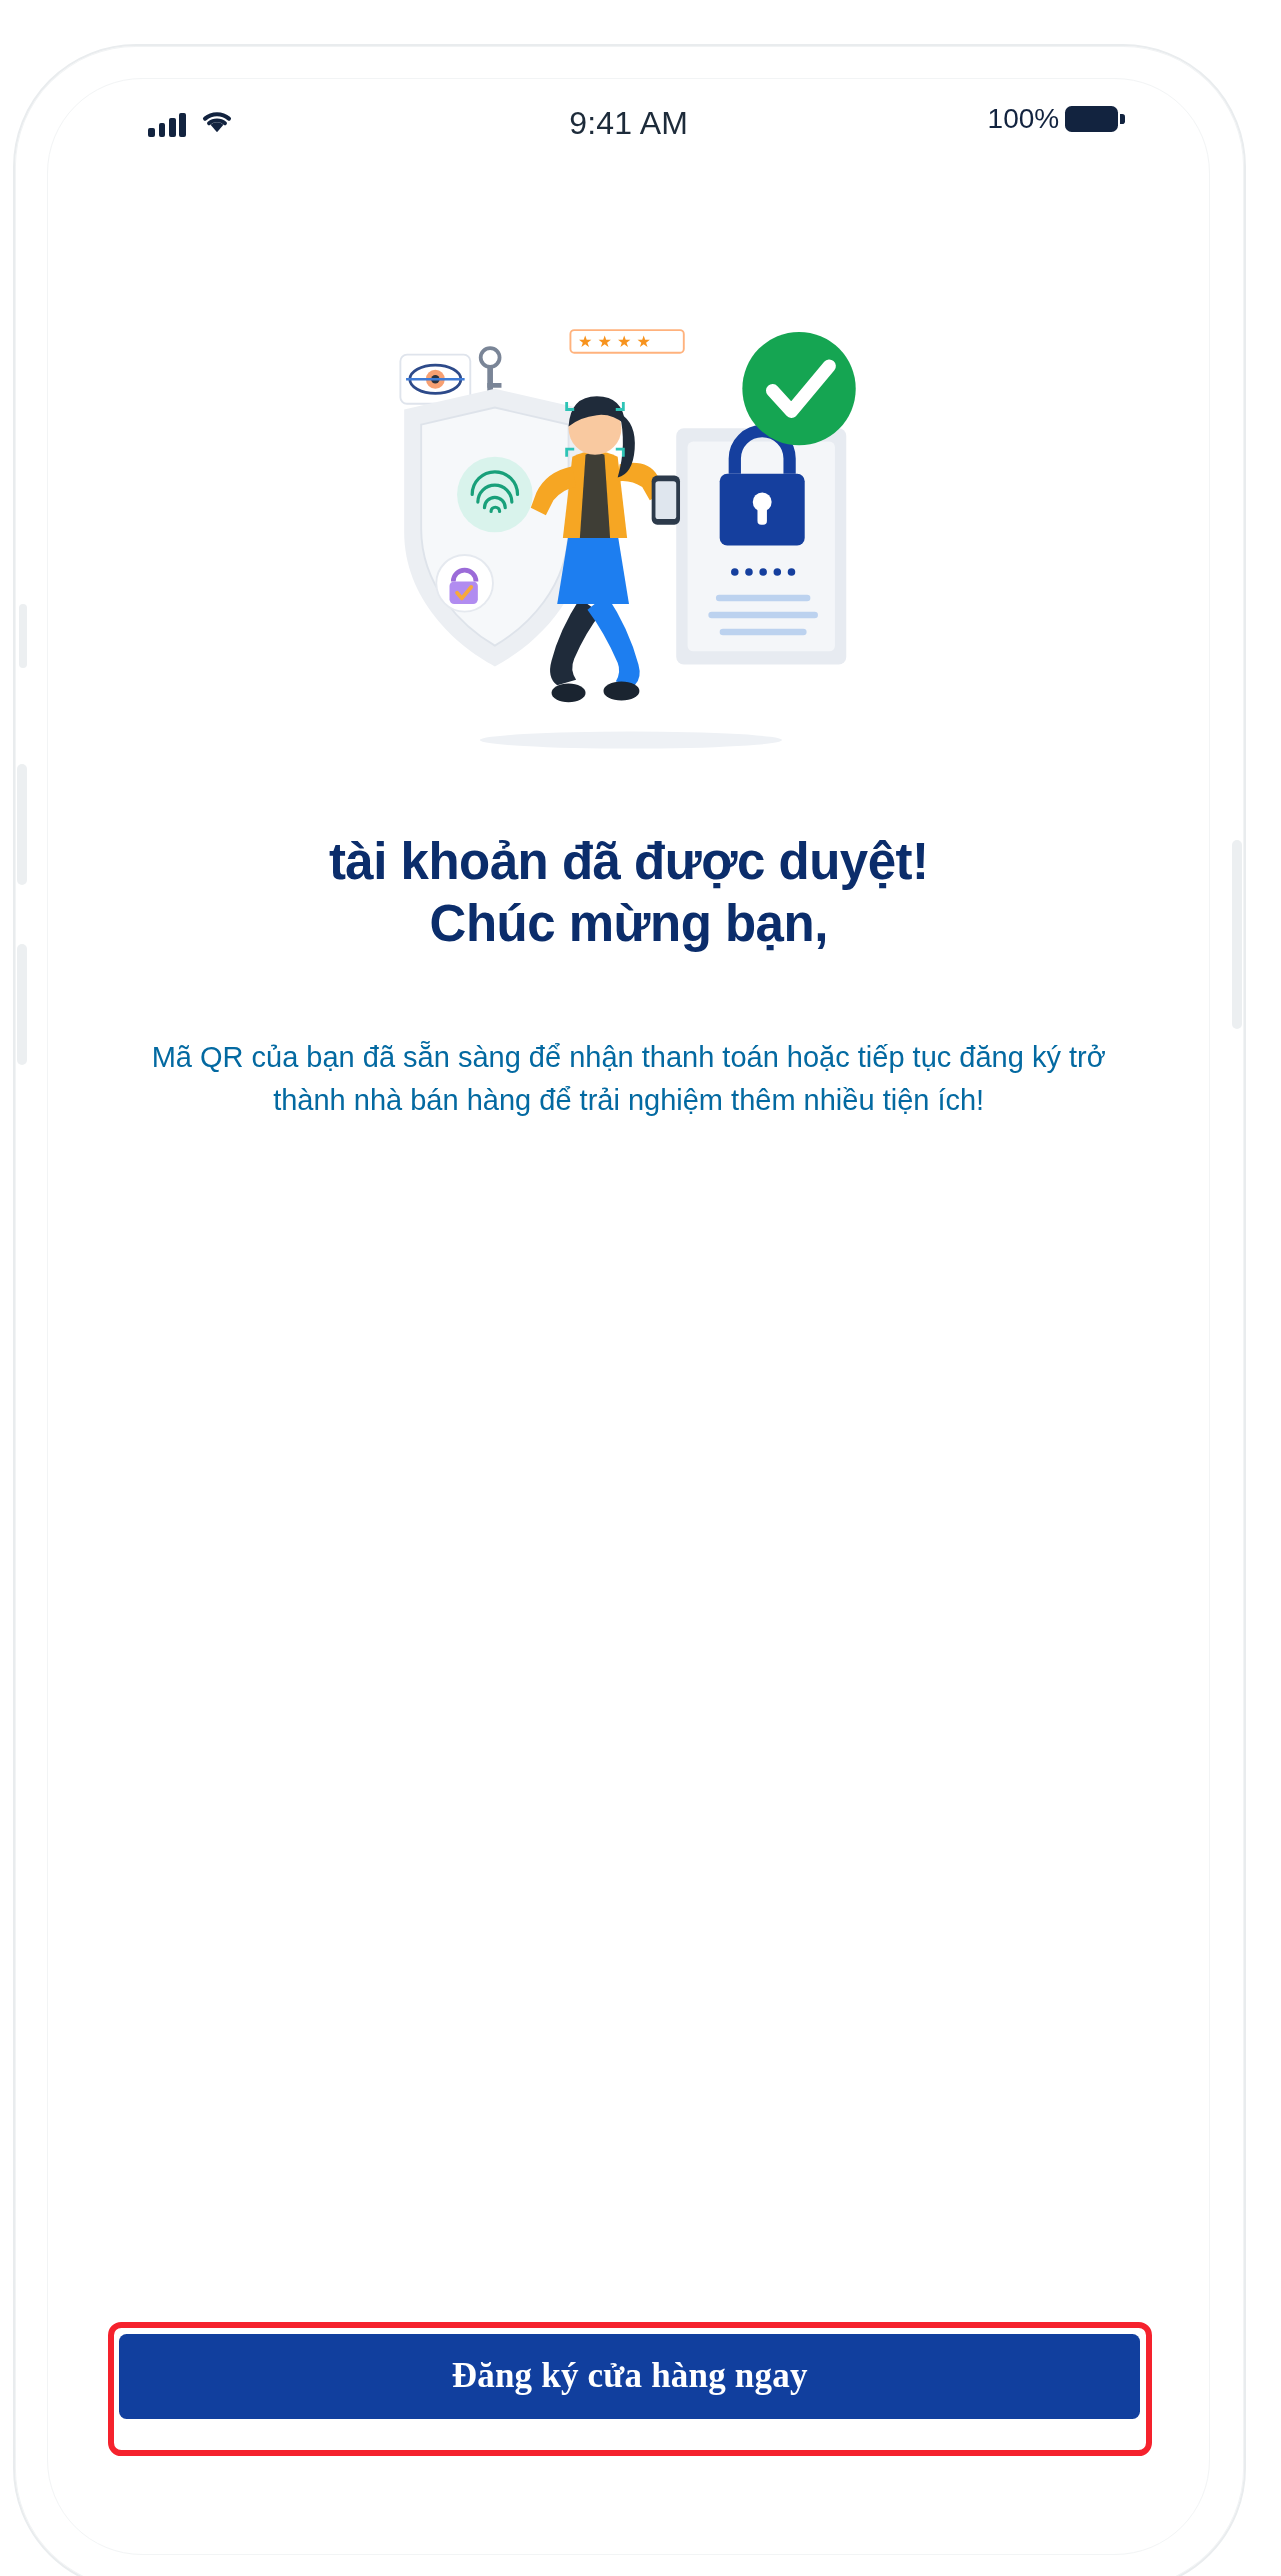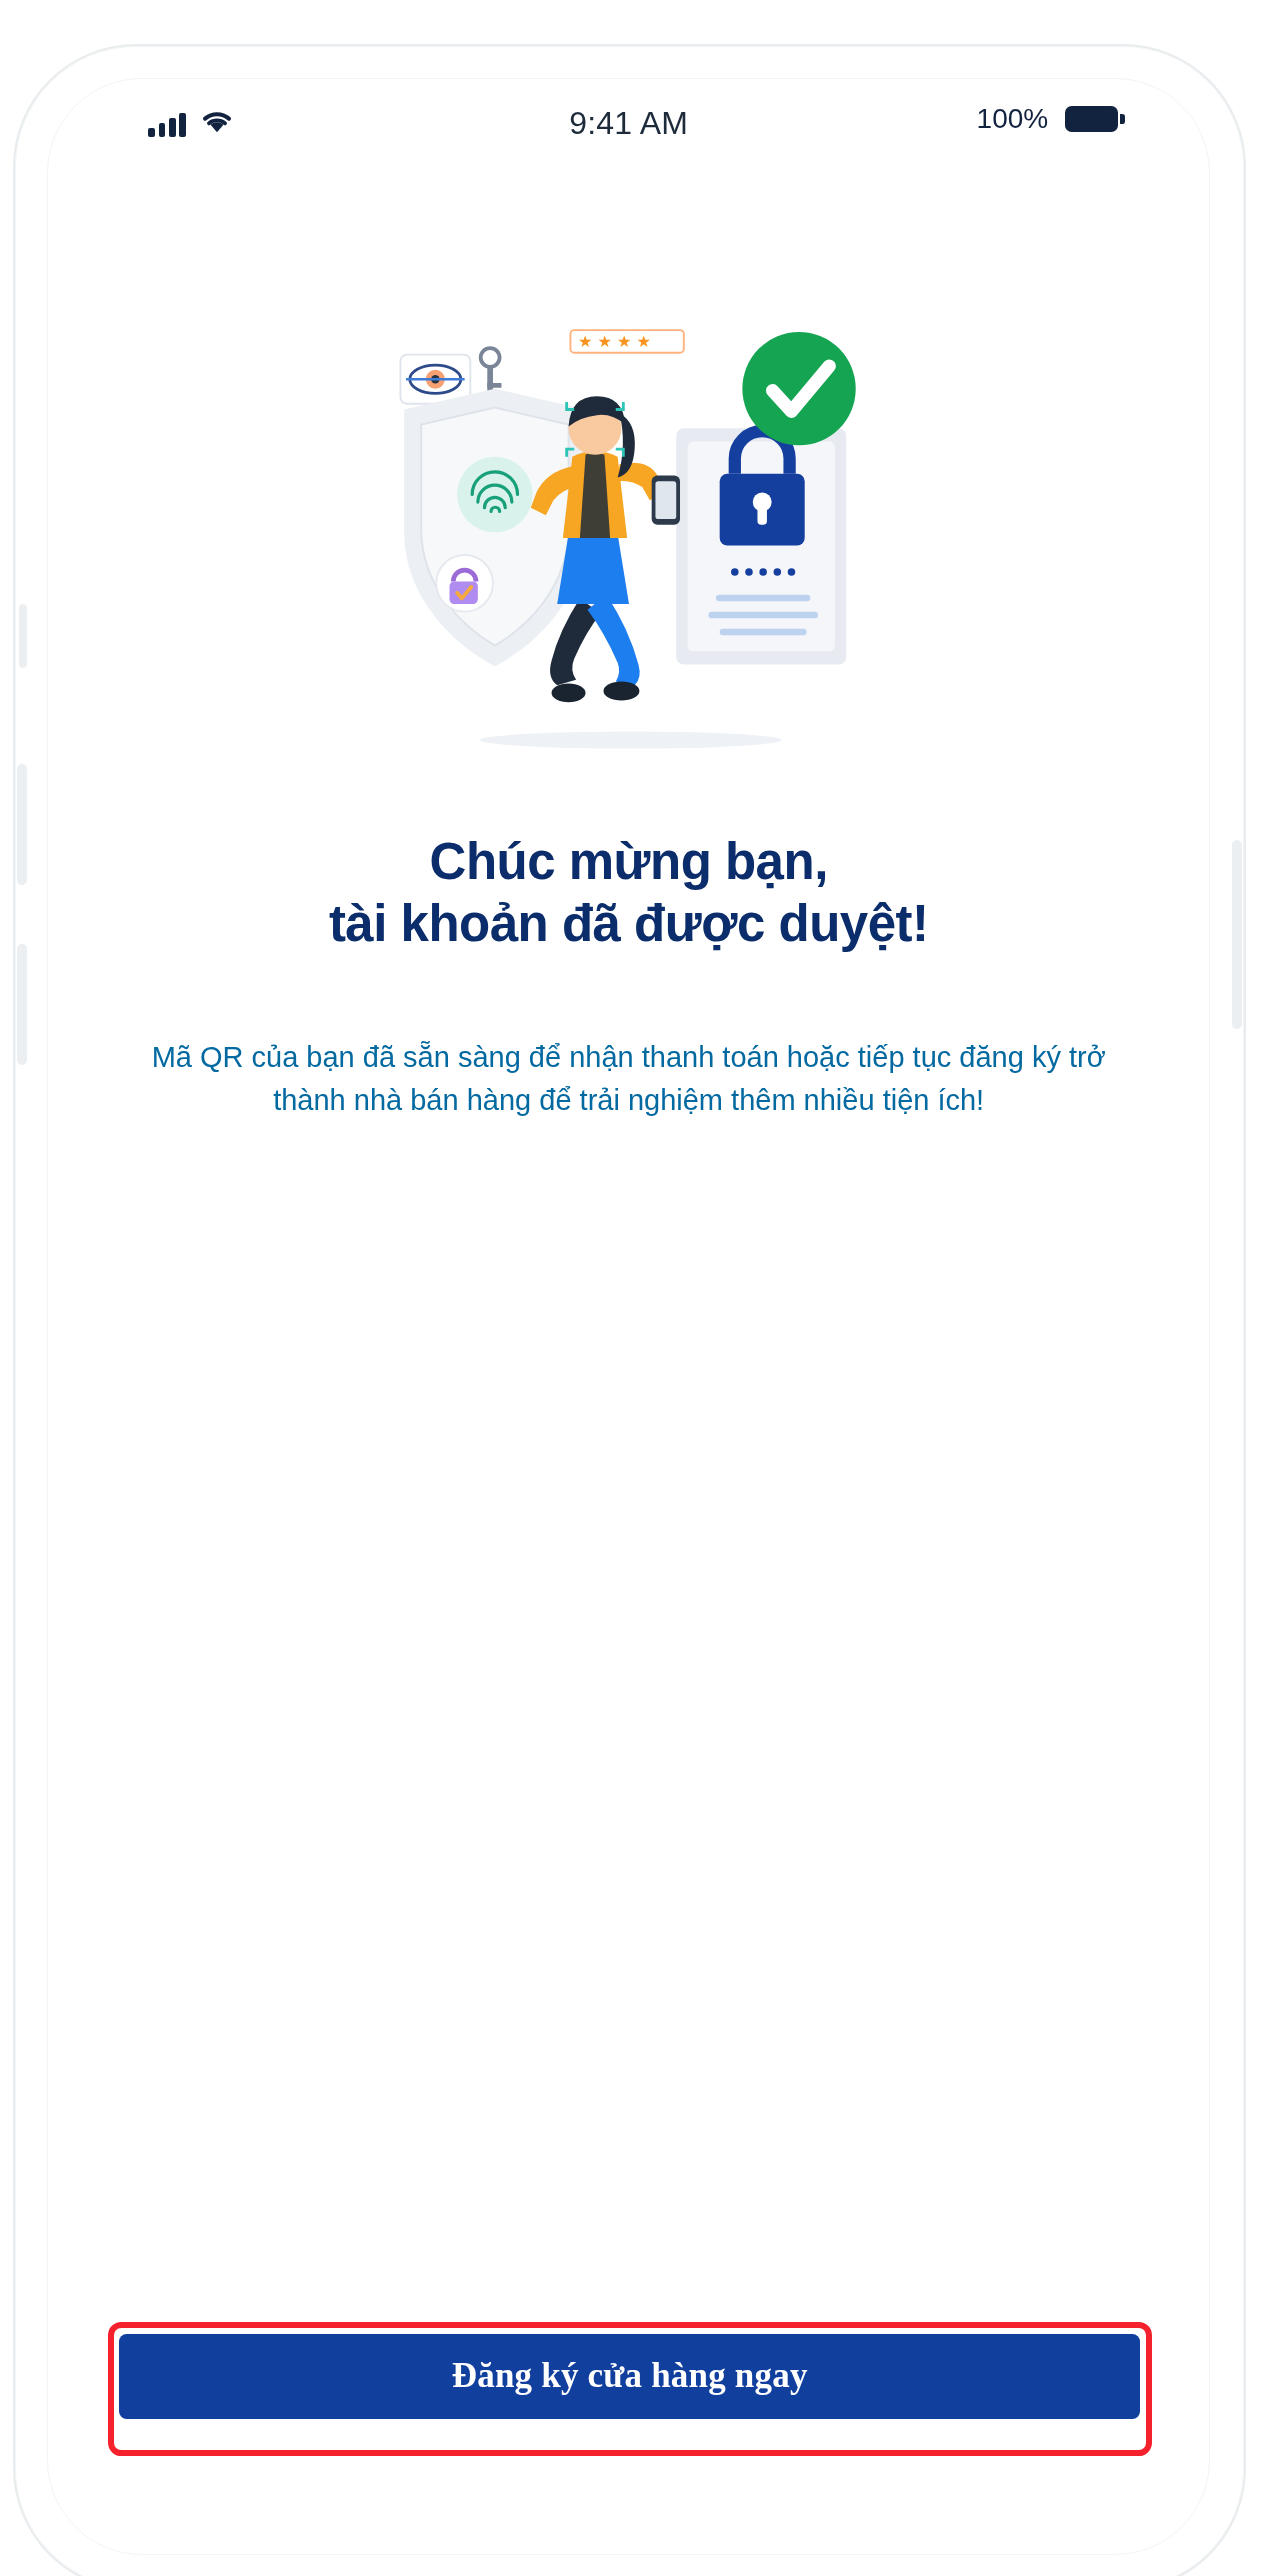--- a/index.html
+++ b/index.html
@@ -98,21 +98,21 @@
   .signal i:nth-child(2) { height: 14px; }
   .signal i:nth-child(3) { height: 19px; }
   .signal i:nth-child(4) { height: 24.6px; }
 
   .status-right {
     position: absolute;
     right: 91px;
     top: 24.6px;
     display: flex;
     align-items: center;
-    gap: 17px;
+    gap: 6px;
   }
   .battery-pct {
     font-size: 28px;
     color: #12233f;
   }
   .battery {
     position: relative;
     width: 53px;
     height: 26.5px;
     border-radius: 6.6px;
@@ -335,22 +335,22 @@
 
           <g>
             <circle cx="440" cy="78" r="60" fill="#15a552"></circle>
             <path d="M412 80 l20 22 l40 -48" fill="none" stroke="#ffffff" stroke-width="14" stroke-linecap="round" stroke-linejoin="round"></path>
           </g>
 
         </svg>
       </div>
 
       <div class="headline">
+        <div>tài khoản đã được duyệt!</div>
         <div>Chúc mừng bạn,</div>
-        <div>tài khoản đã được duyệt!</div>
       </div>
 
       <div class="subtext">Mã QR của bạn đã sẵn sàng để nhận thanh toán hoặc tiếp tục đăng ký trở thành nhà bán hàng để trải nghiệm thêm nhiều tiện ích!</div>
 
       <div class="cta-highlight"></div>
       <button class="cta-button">Đăng ký cửa hàng ngay</button>
 
     </div>
   </div>
 </div>

